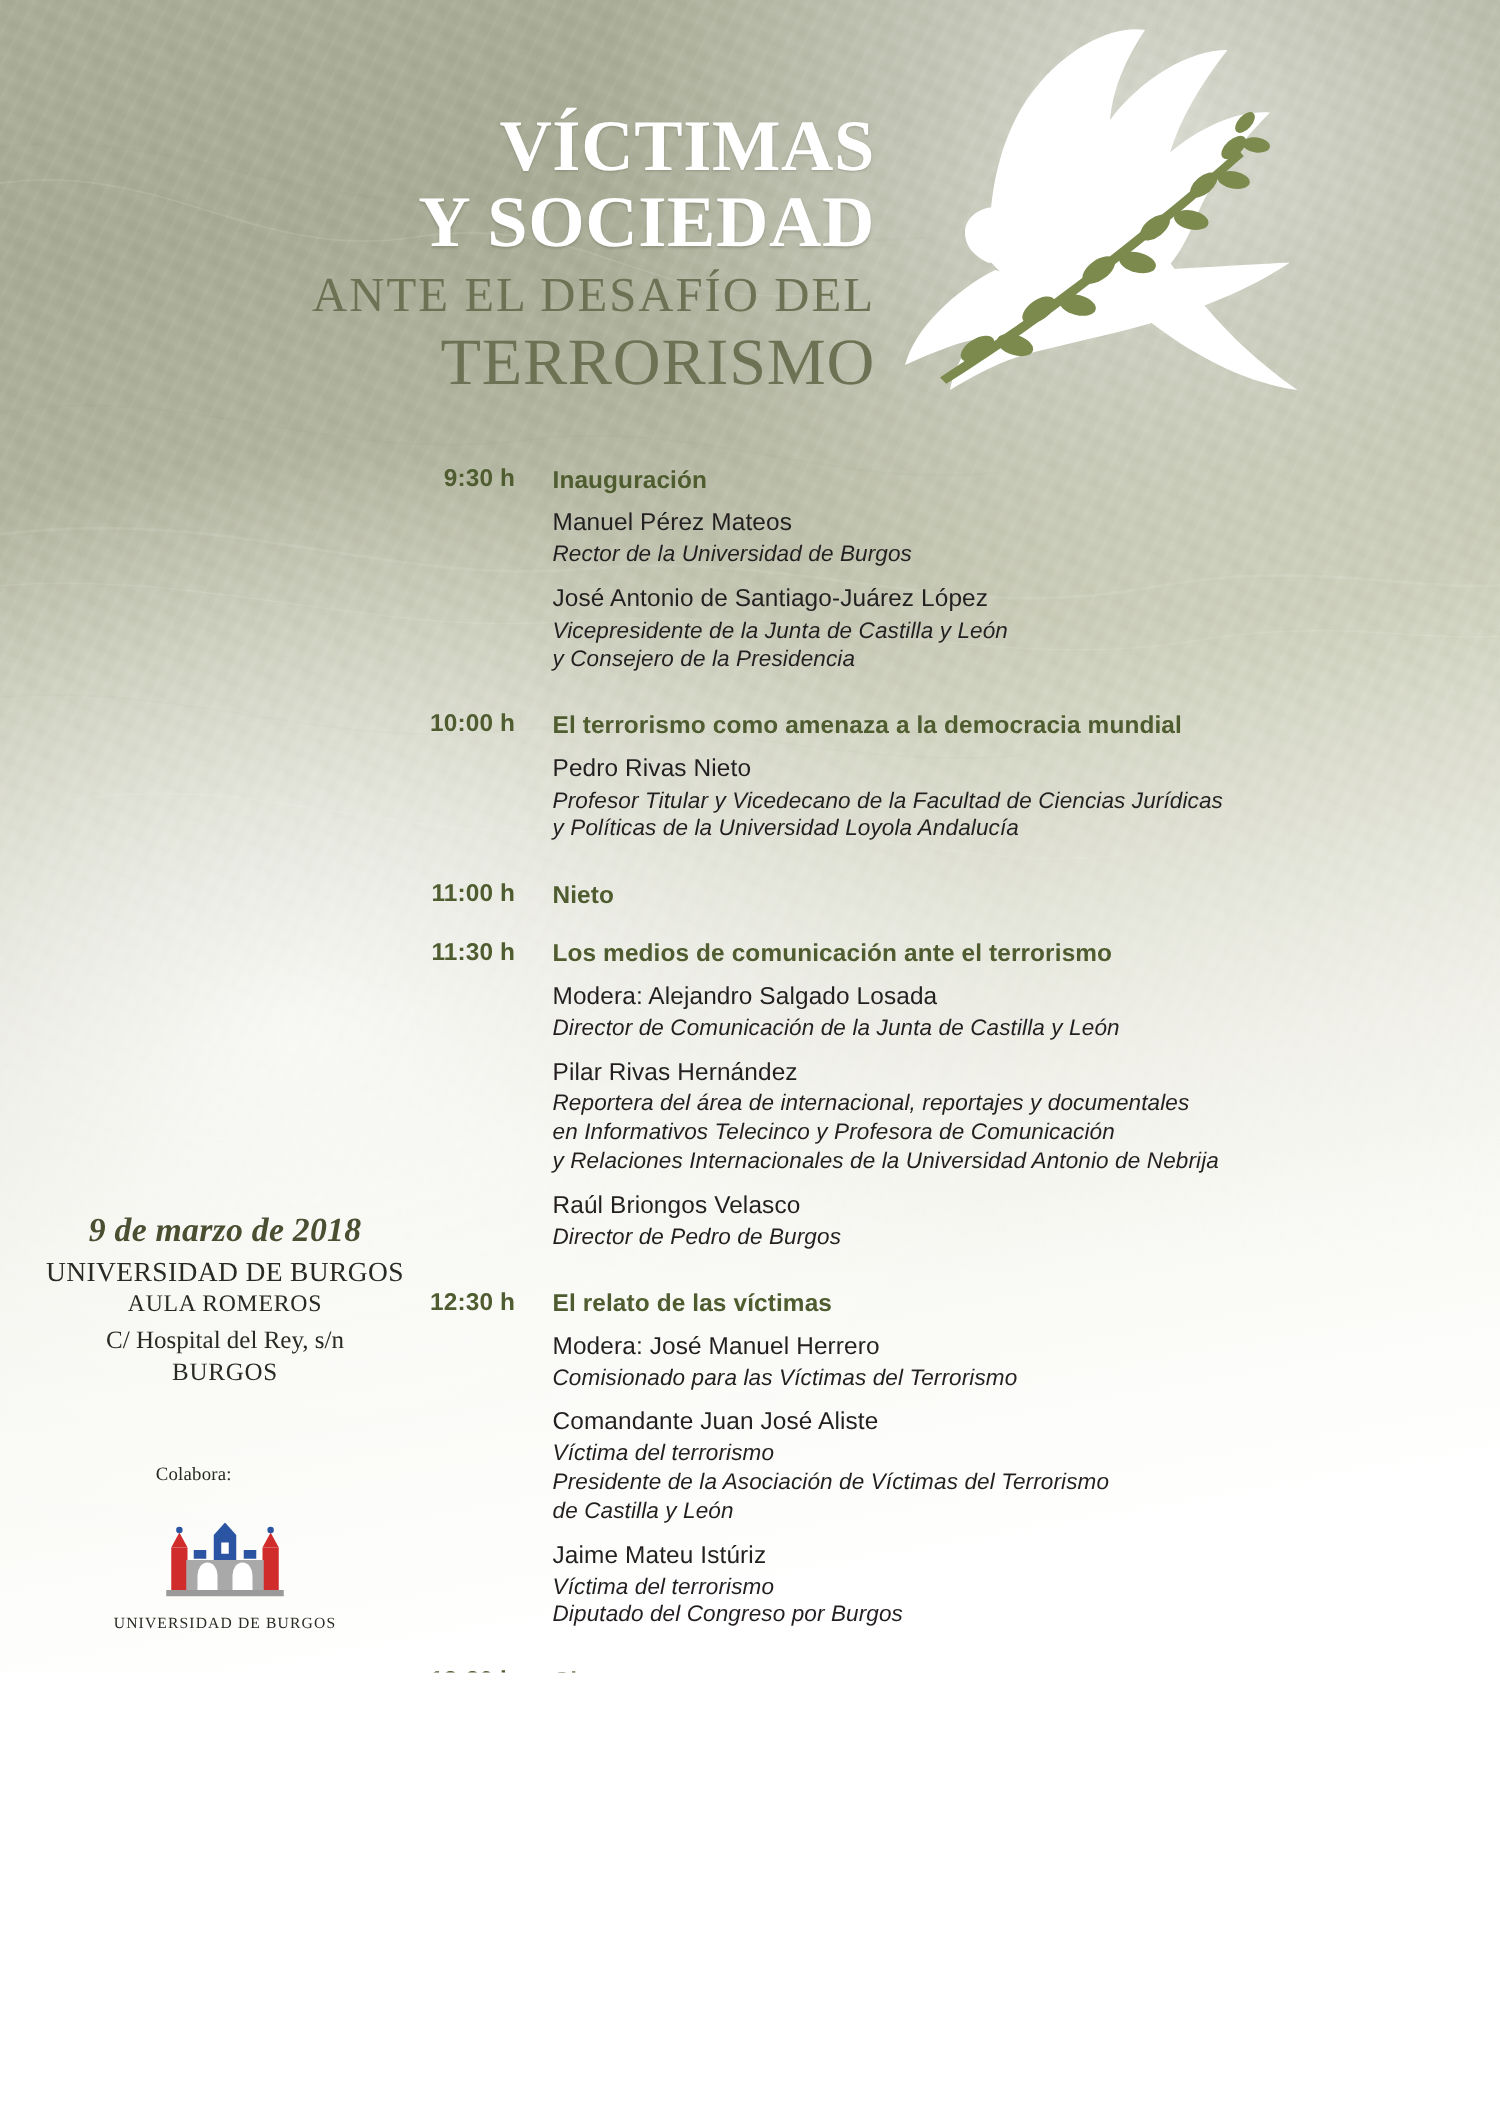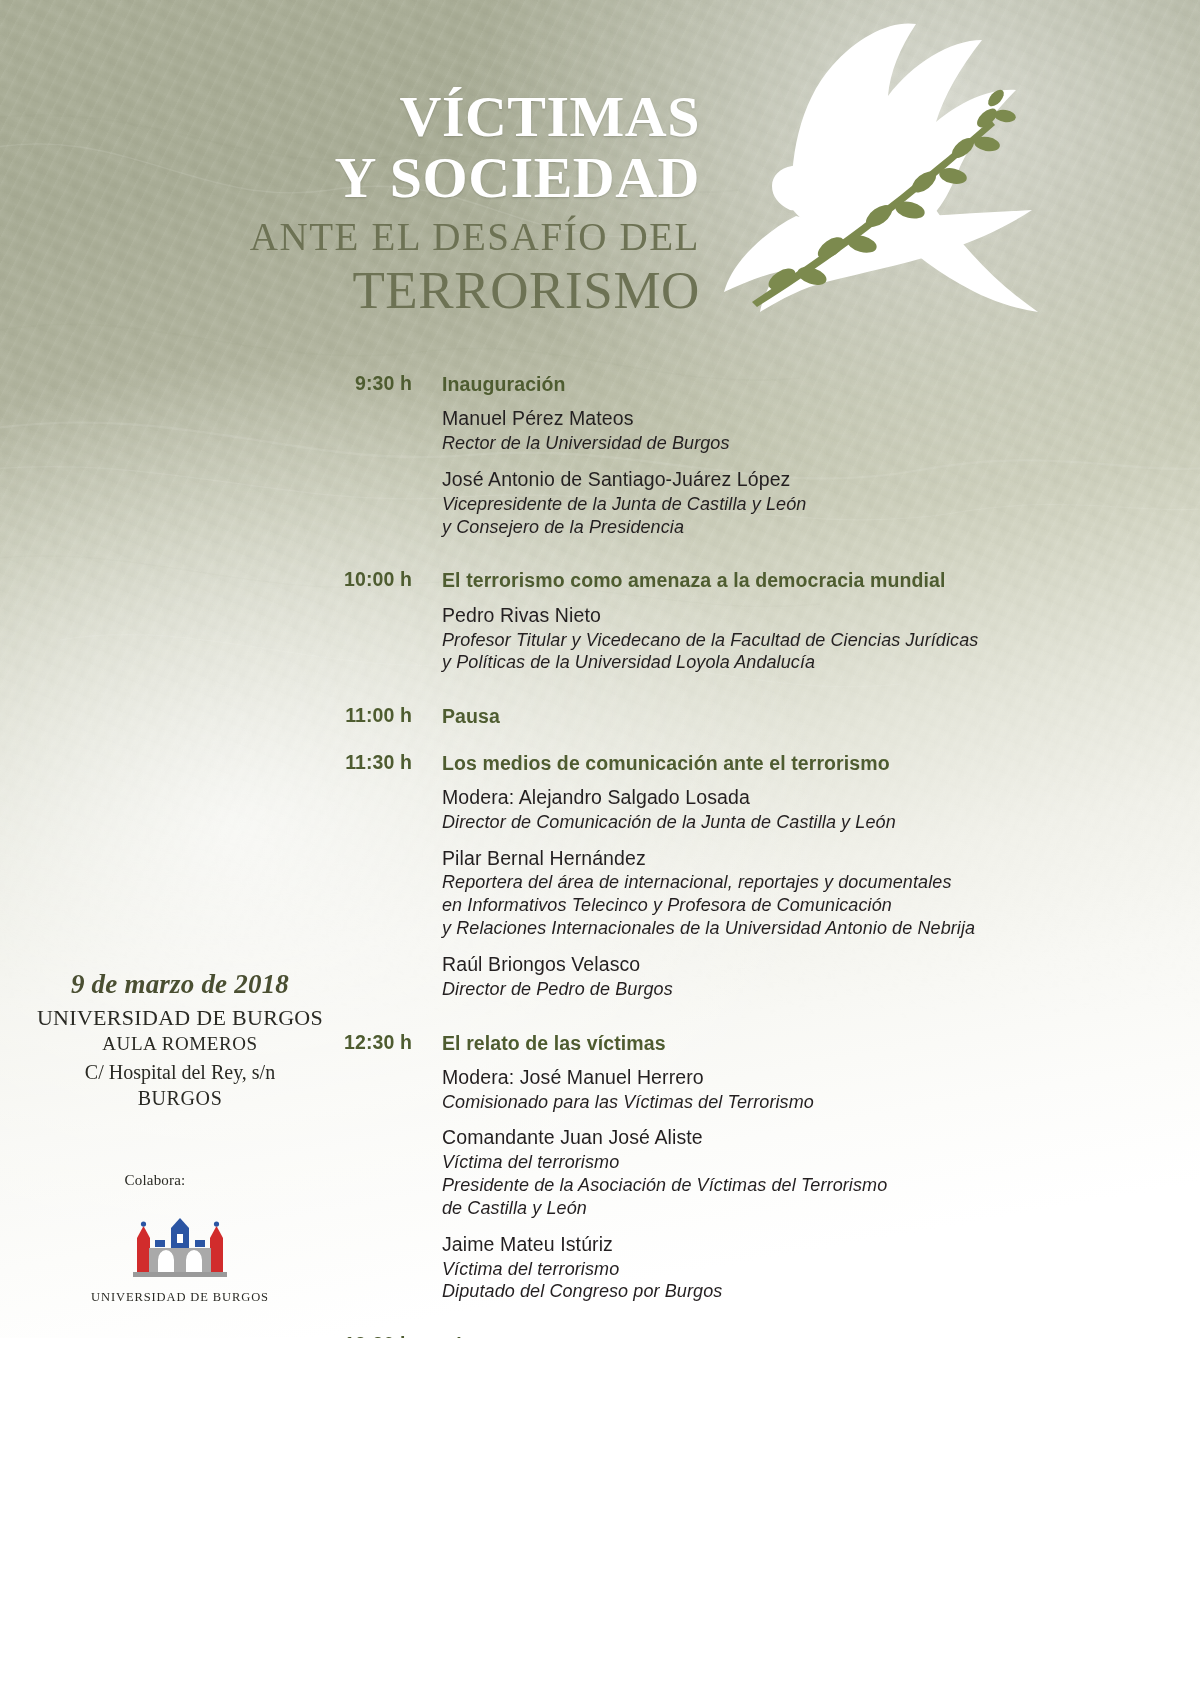--- a/index.html
+++ b/index.html
@@ -254,34 +254,34 @@
             <div class="p-name">Pedro Rivas Nieto</div>
             <div class="p-role">Profesor Titular y Vicedecano de la Facultad de Ciencias Jurídicas</div>
             <div class="p-role">y Políticas de la Universidad Loyola Andalucía</div>
           </div>
         </div>
       </div>
       <div class="gap-md"></div>
       <div class="row">
         <div class="time">11:00 h</div>
         <div class="body">
-          <div class="sess-title">Pausa</div>
+          <div class="sess-title">Nieto</div>
         </div>
       </div>
       <div class="gap-sm"></div>
       <div class="row">
         <div class="time">11:30 h</div>
         <div class="body">
           <div class="sess-title">Los medios de comunicación ante el terrorismo</div>
           <div class="person first">
             <div class="p-name">Modera: Alejandro Salgado Losada</div>
             <div class="p-role">Director de Comunicación de la Junta de Castilla y León</div>
           </div>
           <div class="person">
-            <div class="p-name">Pilar Bernal Hernández</div>
+            <div class="p-name">Pilar Rivas Hernández</div>
             <div class="p-role">Reportera del área de internacional, reportajes y documentales</div>
             <div class="p-role">en Informativos Telecinco y Profesora de Comunicación</div>
             <div class="p-role">y Relaciones Internacionales de la Universidad Antonio de Nebrija</div>
           </div>
           <div class="person">
             <div class="p-name">Raúl Briongos Velasco</div>
             <div class="p-role">Director de Pedro de Burgos</div>
           </div>
         </div>
       </div>

